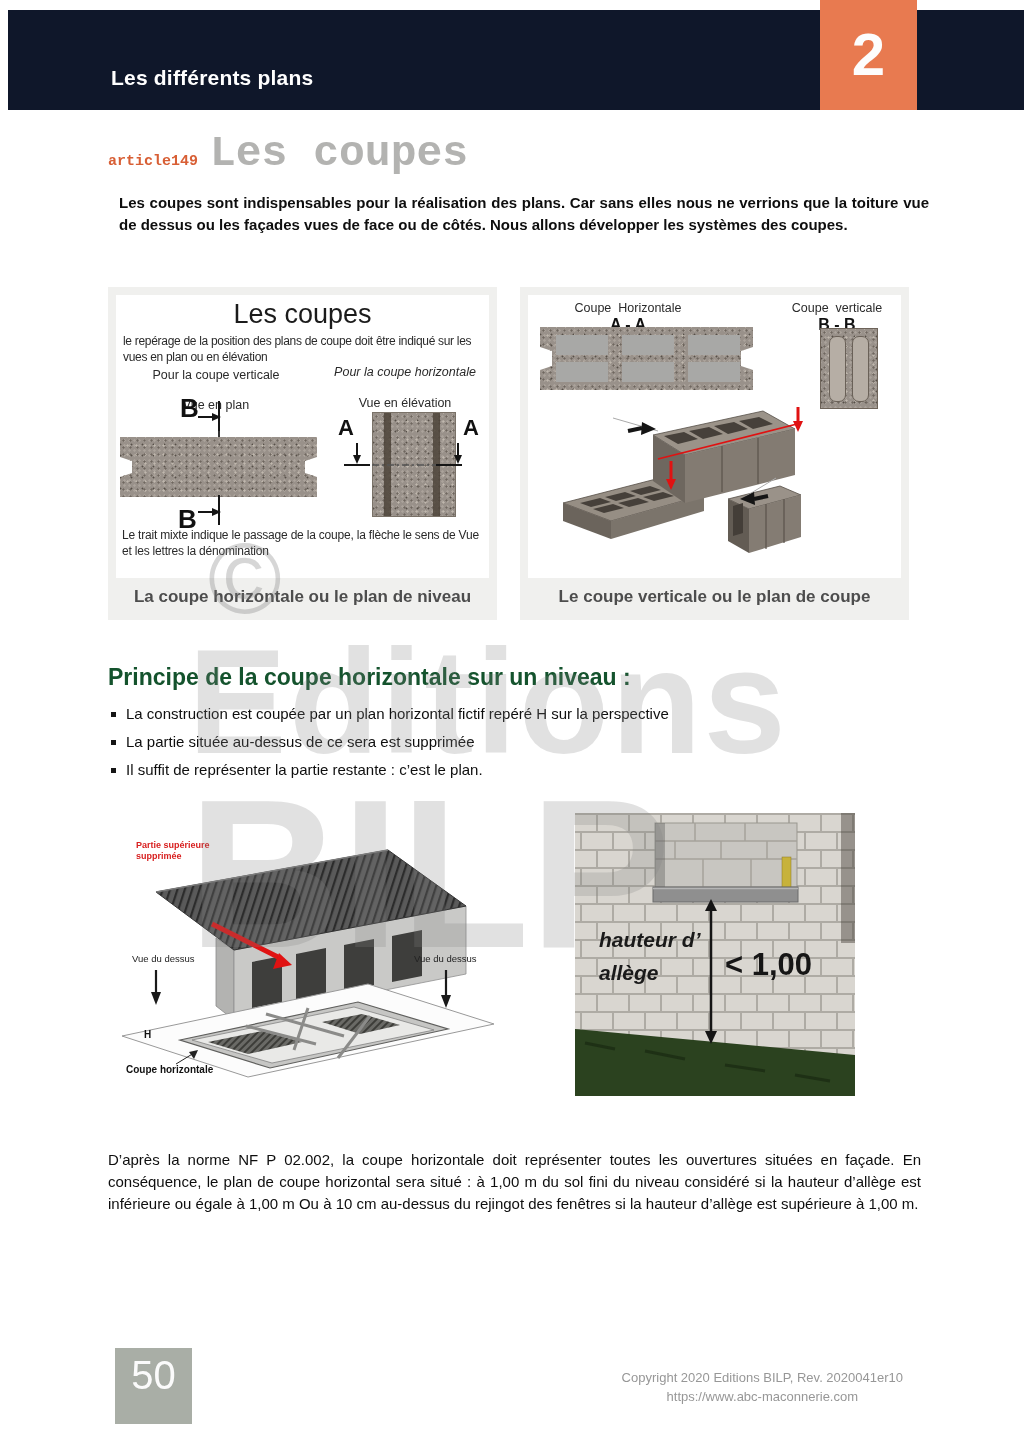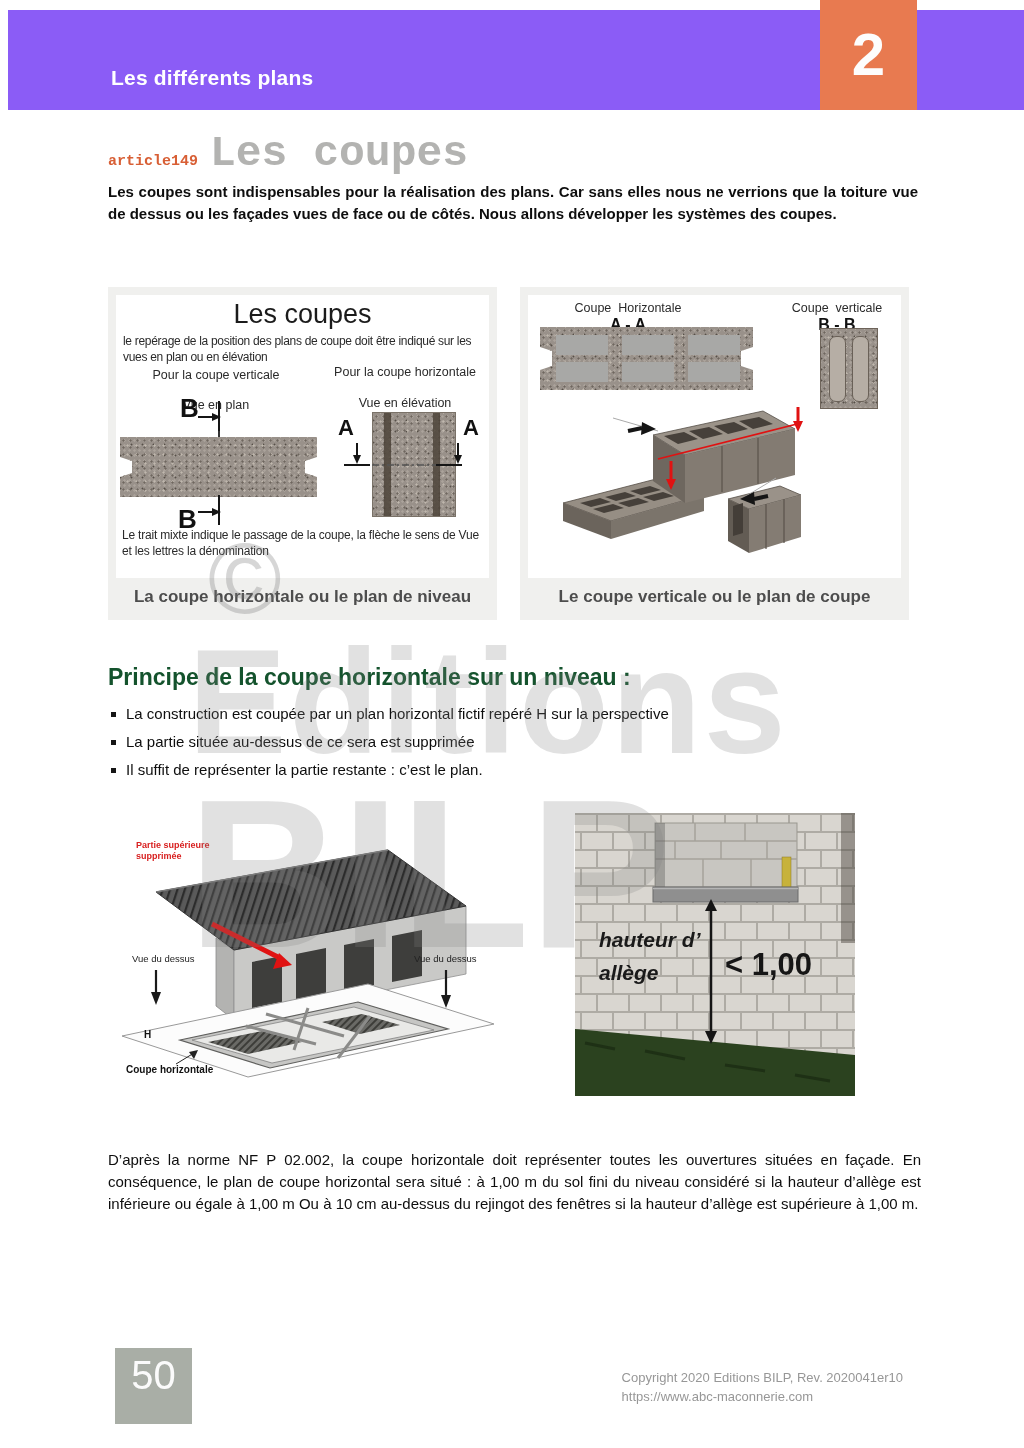--- a/index.html
+++ b/index.html
@@ -1,43 +1,43 @@
 <!DOCTYPE html>
 <html><head>
 <meta charset="utf-8">
 <style>
   html,body{margin:0;padding:0;background:#ffffff;}
   .page{position:relative;width:1024px;height:1448px;background:#fff;overflow:hidden;
         font-family:"Liberation Sans",sans-serif;}
 
   
-  .topbar{position:absolute;left:8px;top:10px;width:1016px;height:100px;background:#8b5cf6;}
+  .topbar{position:absolute;left:8px;top:10px;width:1016px;height:100px;background:#0f172a;}
   .topbar-title{position:absolute;left:103px;top:56px;font-size:21px;font-weight:bold;color:#ffffff;letter-spacing:.2px;}
   .chapter-tab{position:absolute;left:812px;top:-10px;width:97px;height:110px;background:#e87a50;
                display:flex;align-items:center;justify-content:center;}
   .chapter-tab span{font-size:60px;font-weight:bold;color:#fdfdfd;line-height:1;}
 
   
   .article-head{position:absolute;left:108px;top:132px;display:flex;align-items:baseline;gap:12px;font-family:Liberation Mono, monospace;}
   .article-tag{font-size:15px;font-weight:bold;color:#d85f35;}
   .article-title{font-size:43px;font-weight:bold;color:#b3b3b1;line-height:1;margin:0;}
   .intro{position:absolute;left:108px;top:181px;width:810px;font-size:15px;font-weight:bold;
-         line-height:21.5px;color:#0e0e0e;text-align:justify;margin:0;}
+         line-height:21.5px;color:#0e0e0e;text-align:justify;margin:11px;}
 
   
   .figrow{position:absolute;left:108px;top:287px;display:flex;gap:23px;}
   .figbox{width:389px;height:333px;background:#f0f0ee;box-sizing:border-box;padding:8px;margin:0;}
   .figcanvas{position:relative;width:373px;height:283px;background:#ffffff;overflow:hidden;}
   .figbox figcaption{text-align:center;font-size:17px;font-weight:bold;color:#4d4d4d;margin-top:9px;}
 
   .figtext{position:absolute;color:#2a2a2a;}
   .fl-title{top:4px;left:0;width:100%;text-align:center;font-size:27px;color:#1b1b1b;}
   .fl-sub{left:7px;top:38px;width:358px;font-size:12px;line-height:16px;letter-spacing:-0.3px;}
   .fl-col-l{left:20px;top:73px;width:160px;text-align:center;font-size:12.5px;}
-  .fl-col-r{left:210px;top:70px;width:158px;text-align:center;font-size:12.5px;}
+  .fl-col-r{left:210px;top:70px;width:158px;text-align:center;font-size:12.5px;font-style:italic;}
   .fl-view-l{left:30px;top:103px;width:140px;text-align:center;font-size:12.5px;}
   .fl-view-r{left:214px;top:101px;width:150px;text-align:center;font-size:12.5px;}
   .marker-letter{position:absolute;font-size:26px;font-weight:bold;color:#111;line-height:1;}
   .fl-note{left:6px;top:232px;width:360px;font-size:12px;line-height:16px;letter-spacing:-0.2px;}
 
   .concrete{position:absolute;background-color:#99918a;
     background-image:
       radial-gradient(circle,#6f675f 0.8px,transparent 1.4px),
       radial-gradient(circle,#c0b8ae 0.8px,transparent 1.4px),
       radial-gradient(circle,#564f48 0.7px,transparent 1.2px),
@@ -89,21 +89,21 @@
   .svg-label-bold{font-size:10px;font-weight:bold;fill:#111;}
   .wall-txt{font-size:21px;font-weight:bold;font-style:italic;fill:#1a1a1a;}
   .wall-val{font-size:31px;font-weight:bold;fill:#161616;}
 
   .norm{position:absolute;left:108px;top:1149px;width:813px;font-size:15px;line-height:21.8px;
         color:#0e0e0e;text-align:justify;margin:0;}
 
   
   .pagenum-box{position:absolute;left:115px;top:1348px;width:77px;height:76px;background:#a9aea6;}
   .pagenum-box span{display:block;text-align:center;font-size:40px;color:#fbfbfb;line-height:54px;}
-  .copyright{position:absolute;right:121px;top:1369px;text-align:left;font-size:13px;
+  .copyright{position:absolute;right:121px;top:1369px;text-align:center;font-size:13px;
              line-height:18.5px;color:#979797;margin-left:6px;}
   .copyright .site{color:#979797;text-decoration:none;}
 
   
   .watermark{position:absolute;inset:0;z-index:9;pointer-events:none;overflow:hidden;}
   .wm{position:absolute;font-weight:bold;line-height:1;}
   .wm-c{left:208px;top:528px;font-size:100px;font-weight:400;color:rgba(120,120,120,.30);}
   .wm-editions{left:188px;top:628px;font-size:148px;color:rgba(130,130,130,.24);letter-spacing:2px;}
   .wm-bilp{left:188px;top:768px;font-size:212px;color:rgba(130,130,130,.24);}
 </style>

